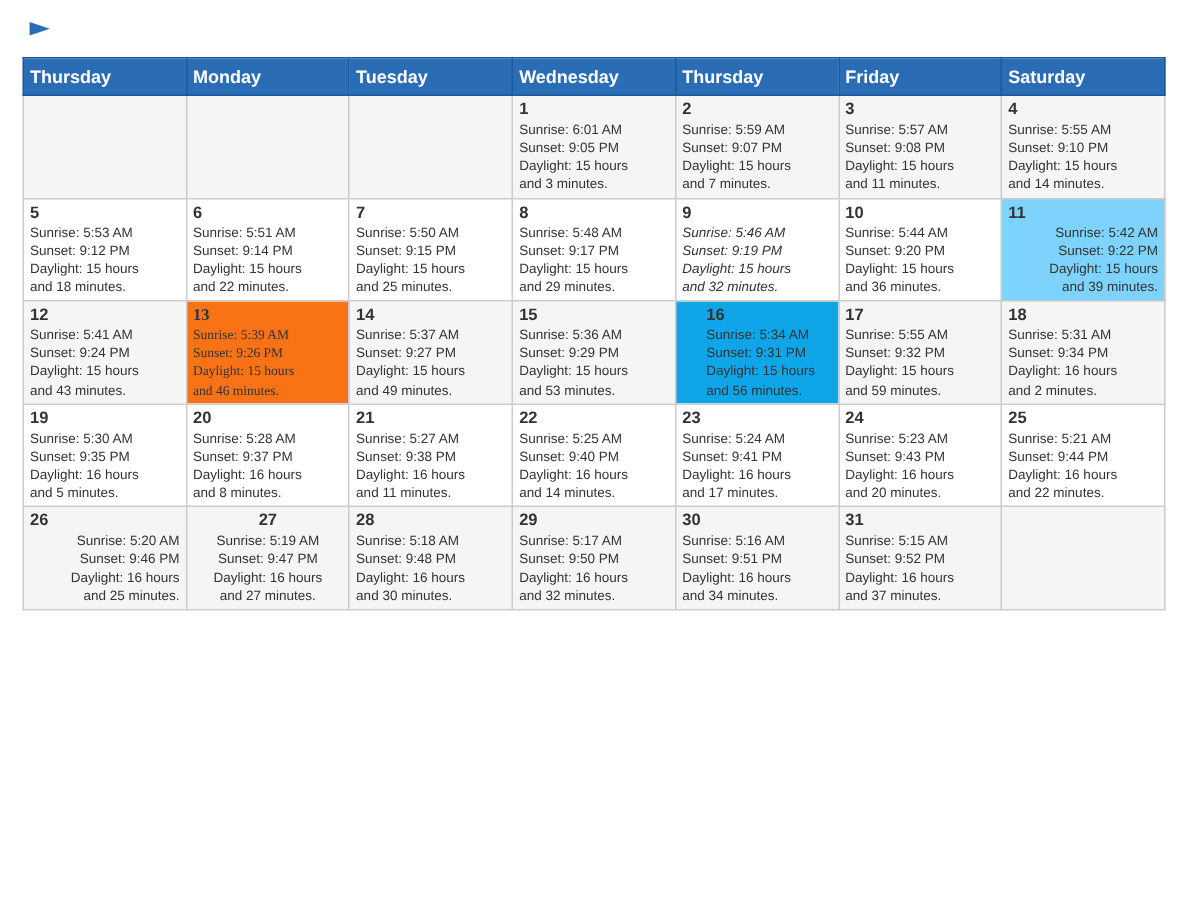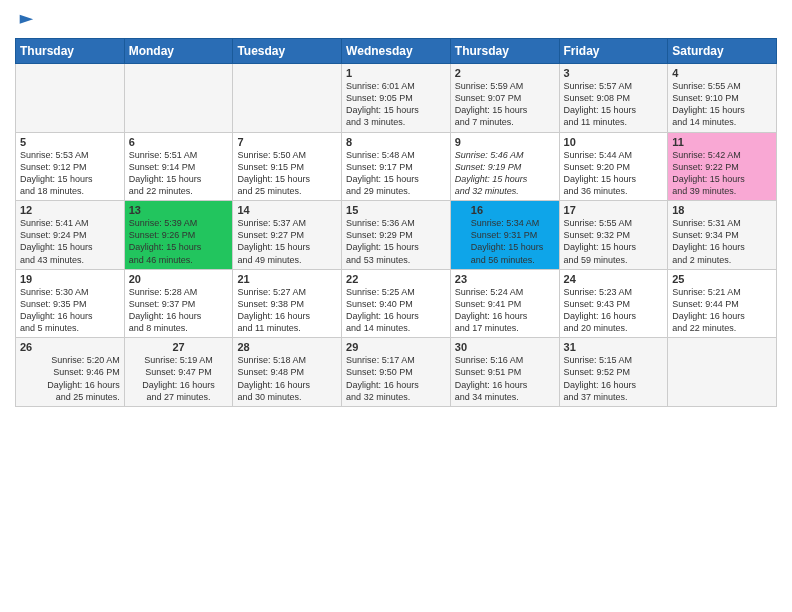--- a/index.html
+++ b/index.html
@@ -194,37 +194,37 @@
 Daylight: 15 hours
 and 32 minutes.</div>
         </td>
         <td style="background: rgb(255, 255, 255);">
           <div class="day-number">10</div>
           <div class="day-info" style="white-space: pre-line;">Sunrise: 5:44 AM
 Sunset: 9:20 PM
 Daylight: 15 hours
 and 36 minutes.</div>
         </td>
-        <td style="background: #f9a8d4;">
+        <td style="background: #7dd3fc;">
           <div class="day-number">11</div>
-          <div class="day-info" style="white-space: pre-line;">Sunrise: 5:42 AM
+          <div class="day-info" style="white-space: pre-line; text-align: right;">Sunrise: 5:42 AM
 Sunset: 9:22 PM
 Daylight: 15 hours
 and 39 minutes.</div>
         </td>
       </tr>
       <tr>
         <td style="background: rgb(245, 245, 245);">
           <div class="day-number">12</div>
           <div class="day-info" style="white-space: pre-line;">Sunrise: 5:41 AM
 Sunset: 9:24 PM
 Daylight: 15 hours
 and 43 minutes.</div>
         </td>
-        <td style="background: #22c55e;">
+        <td style="background: #f97316; font-family: Liberation Serif, serif;">
           <div class="day-number">13</div>
           <div class="day-info" style="white-space: pre-line;">Sunrise: 5:39 AM
 Sunset: 9:26 PM
 Daylight: 15 hours
 and 46 minutes.</div>
         </td>
         <td style="background: rgb(245, 245, 245);">
           <div class="day-number">14</div>
           <div class="day-info" style="white-space: pre-line;">Sunrise: 5:37 AM
 Sunset: 9:27 PM

